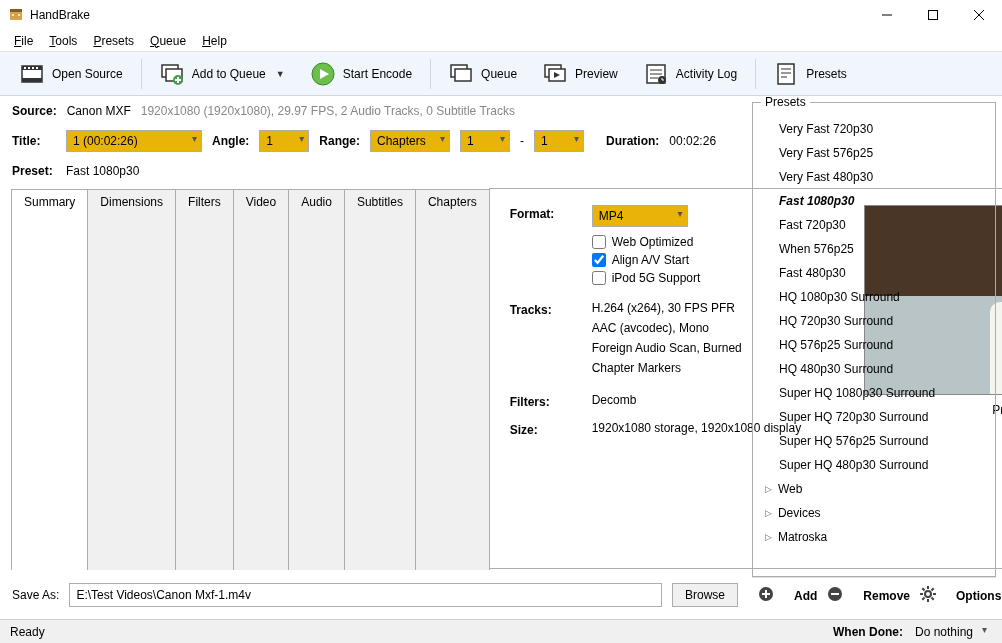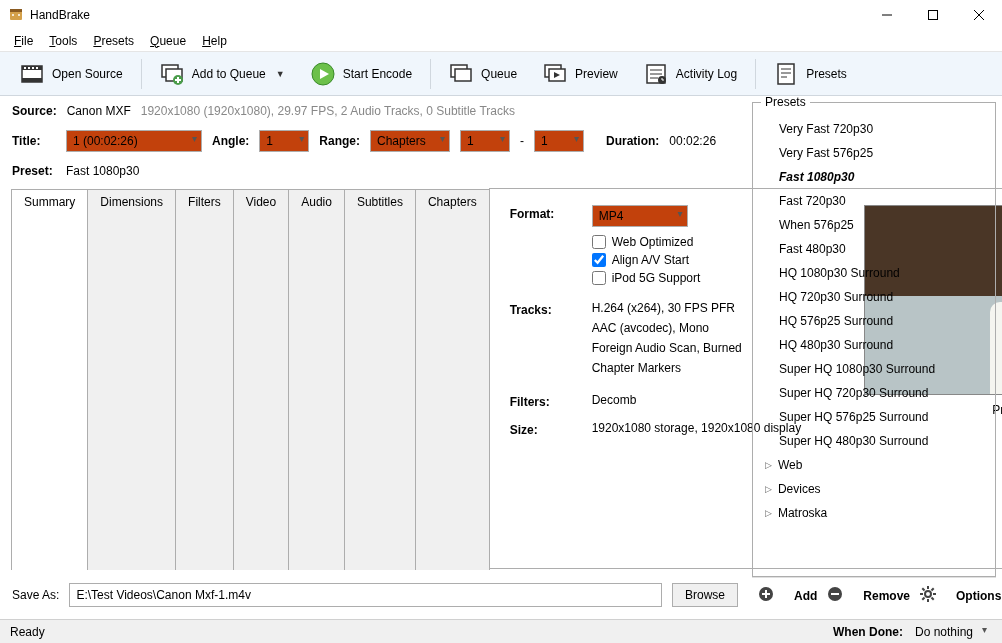--- a/index.html
+++ b/index.html
@@ -27,21 +27,21 @@
 
 
 .content { flex: 1; display: flex; padding: 6px; gap: 8px; overflow: hidden; }
 .left-pane { flex: 1; display: flex; flex-direction: column; gap: 8px; min-width: 0; }
 .right-pane { width: 244px; display: flex; flex-direction: column; }
 
 
 .info-row { display: flex; align-items: center; gap: 10px; padding: 2px 6px; }
 .info-row .label { font-weight: bold; }
 .info-row .fade { color: #888; }
-.select { height: 22px; border: 1px solid #adadad; background: #c2410c; padding: 1px 18px 1px 6px; appearance: none; position: relative; }
+.select { height: 22px; border: 1px solid #adadad; background: #eab308; padding: 1px 18px 1px 6px; appearance: none; position: relative; }
 .select-wrap { position: relative; display: inline-block; }
 .select-wrap::after { content: "▾"; position: absolute; right: 5px; top: 3px; font-size: 10px; color: #555; pointer-events: none; }
 
 
 .tab-container { border: 1px solid #adadad; flex: 1; display: flex; flex-direction: column; margin: 4px 6px 0 6px; }
 .tab-strip { display: flex; background: #fff; position: relative; top: -1px; margin-left: -1px; }
 .tab { padding: 5px 12px; border: 1px solid #adadad; border-bottom: none; background: #fff; cursor: default; margin-right: -1px; position: relative; }
 .tab.inactive { background: #f0f0f0; border-top-color: #adadad; }
 .tab.active { background: #fff; z-index: 2; }
 .tab-body { flex: 1; padding: 16px 20px; background: #fff; display: flex; gap: 24px; }
@@ -310,20 +310,21 @@
       <button>Browse</button>
     </div>
   </div>
 
   <div class="right-pane">
     <div class="presets-box">
       <div class="legend">Presets</div>
       <div class="preset-list">
         <div class="preset-item">Very Fast 720p30</div>
         <div class="preset-item">Very Fast 576p25</div>
+        <div class="preset-item">Very Fast 480p30</div>
         <div class="preset-item bold">Fast 1080p30</div>
         <div class="preset-item">Fast 720p30</div>
         <div class="preset-item">When 576p25</div>
         <div class="preset-item">Fast 480p30</div>
         <div class="preset-item">HQ 1080p30 Surround</div>
         <div class="preset-item">HQ 720p30 Surround</div>
         <div class="preset-item">HQ 576p25 Surround</div>
         <div class="preset-item">HQ 480p30 Surround</div>
         <div class="preset-item">Super HQ 1080p30 Surround</div>
         <div class="preset-item">Super HQ 720p30 Surround</div>

